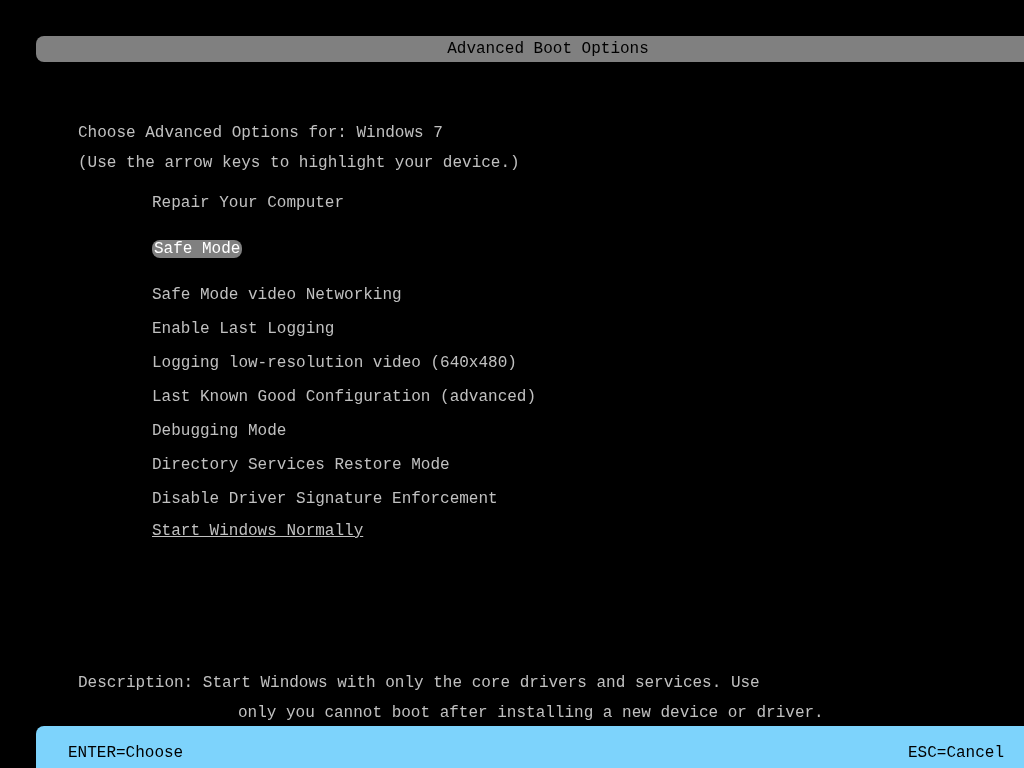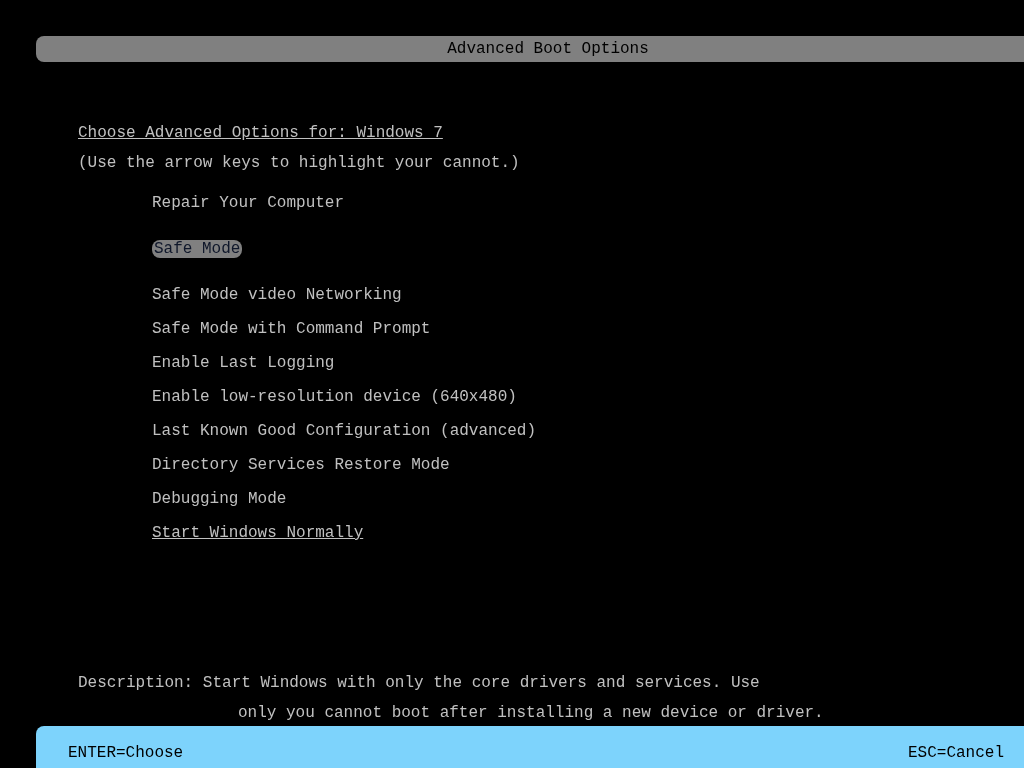--- a/index.html
+++ b/index.html
@@ -29,21 +29,20 @@
       width: 100%;
     }
 
     .main-content {
       padding: 30px 30px 0 30px;
     }
 
     .subtitle {
       margin-top: 20px;
       margin-bottom: 8px;
-      text-decoration: underline;
     }
 
     .menu-list {
       margin-top: 20px;
       list-style: none;
     }
 
     .menu-list li {
       padding: 2px 0;
       padding-left: 50px;
@@ -67,75 +66,75 @@
       background-color: #7dd3fc;
       color: #000000;
       display: flex;
       justify-content: space-between;
       padding: 6px 20px;
       font-size: 16px;
     }
 
     .selected-highlight {
       background-color: #808080;
-      color: #0f172a;
+      color: #ffffff;
       display: inline-block;
       padding: 0 2px;
     }
   </style>
 </head>
 <body>
 
 <div class="title-bar">
   <span>Advanced Boot Options</span>
 </div>
 
 <div class="main-content">
   <div class="subtitle">Choose Advanced Options for: Windows 7</div>
-  <div>(Use the arrow keys to highlight your cannot.)</div>
+  <div>(Use the arrow keys to highlight your device.)</div>
 
   <ul class="menu-list">
 
     <li style="margin-top: 10px; margin-bottom: 10px;">
       <span>Repair Your Computer</span>
     </li>
 
     <li>
       <span class="selected-highlight">Safe Mode</span>
     </li>
 
     <li>
       <span>Safe Mode video Networking</span>
     </li>
 
-    <li style="margin-bottom: 10px;">
-      <span>Safe Mode with Command Prompt</span>
-    </li>
 
     <li>
       <span>Enable Last Logging</span>
     </li>
 
     <li>
-      <span>Enable low-resolution device (640x480)</span>
+      <span>Logging low-resolution video (640x480)</span>
     </li>
 
     <li>
       <span>Last Known Good Configuration (advanced)</span>
     </li>
 
     <li>
+      <span>Debugging Mode</span>
+    </li>
+
+    <li>
       <span>Directory Services Restore Mode</span>
     </li>
 
-    <li>
-      <span>Debugging Mode</span>
+
+    <li style="margin-bottom: 10px;">
+      <span>Disable Driver Signature Enforcement</span>
     </li>
-
-
 
     <li style="margin-top: 10px; text-decoration: underline;">
       <span>Start Windows Normally</span>
     </li>
   </ul>
 </div>
 
 <div class="description">
   <div>Description: Start Windows with only the core drivers and services. Use</div>
   <div style="padding-left: 160px;">only you cannot boot after installing a new device or driver.</div>

